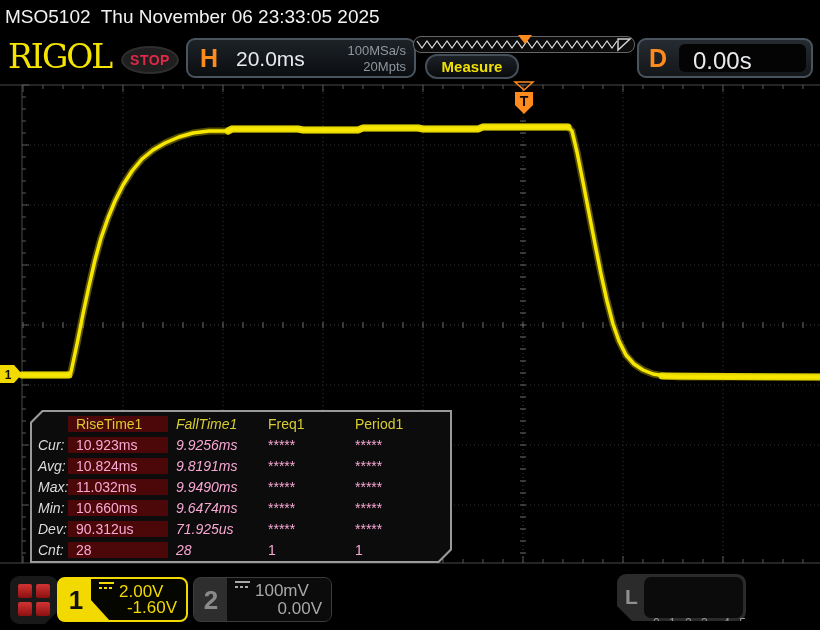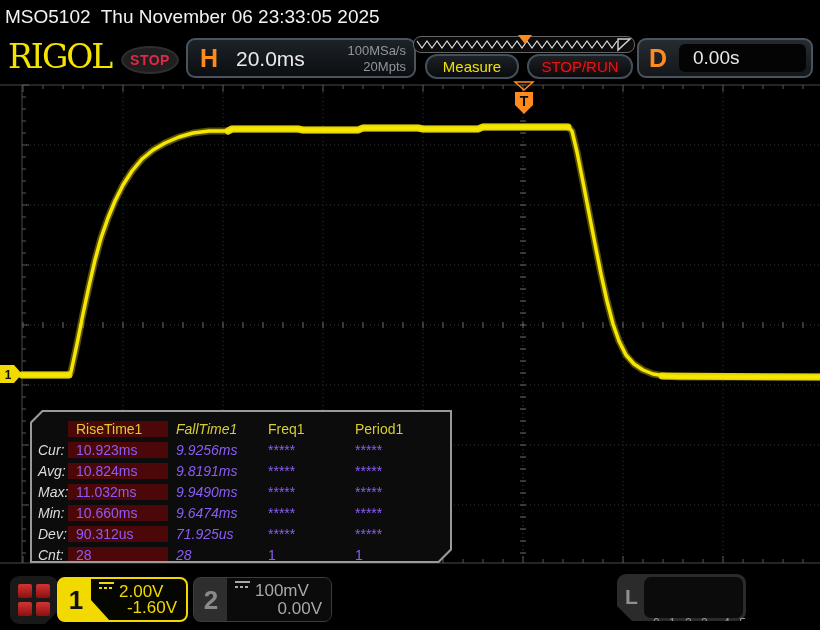--- a/index.html
+++ b/index.html
@@ -22,42 +22,42 @@
     border-radius:9px; background:linear-gradient(#1d2227,#0b0e11); }
   #hbox .hletter { left:12px; top:4px; color:#ff8a1e; font-size:25px; font-weight:bold; }
   #hbox .tbase { left:48px; top:7px; color:#e8eaec; font-size:21px; }
   #hbox .srate { right:8px; top:3px; color:#8f969c; font-size:13px; text-align:right; line-height:16px; }
   #membar { left:413px; top:36px; width:222px; height:17px; background:#0c0c0c;
     border:1px solid #666; border-radius:8px; }
   #membar svg { position:absolute; left:0; top:0; }
   #trig-pos-tri { left:104px; top:-2px; width:0; height:0; border-left:7px solid transparent;
     border-right:7px solid transparent; border-top:9px solid #ff8a1e; }
   .hdr-btn { top:54px; height:25px; border:2px solid #444e58; border-radius:12px;
-    background:linear-gradient(#1c2126,#090b0d); font-weight:normal; font-size:15px;
+    background:linear-gradient(#1c2126,#090b0d); font-weight:bold; font-size:15px;
     text-align:center; line-height:21px; }
   #btn-measure { left:425px; width:94px; color:#f0e000; }
   #btn-stoprun { left:527px; width:106px; color:#e81515; text-shadow:0 0 4px #700; }
   #dbox { left:637px; top:38px; width:176px; height:40px; border:2px solid #4a545e;
     border-radius:9px; background:linear-gradient(#262b31,#14171a); }
   #dbox .dletter { left:10px; top:4px; color:#ff8a1e; font-size:25px; font-weight:bold; }
   #dbox .dval { left:40px; top:4px; right:5px; bottom:4px; background:#040404;
-    border-radius:6px; color:#e8eaec; font-size:19px; padding:3px 0 0 14px; }
+    border-radius:6px; color:#e8eaec; font-size:24px; padding:3px 0 0 14px; }
 
   
   #scope-svg { left:0; top:0; }
 
   
   #meas-wrap { left:30px; top:410px; width:422px; height:153px; background:#9a9a9a;
     clip-path:polygon(12px 0, 100% 0, 100% calc(100% - 13px), calc(100% - 13px) 100%, 0 100%, 0 12px); }
   #meas-inner { position:absolute; inset:2px; background:rgba(4,4,4,0.95);
     clip-path:polygon(11px 0, 100% 0, 100% calc(100% - 12px), calc(100% - 12px) 100%, 0 100%, 0 11px);
     padding:4px 0 0 4px; }
-  .m-row { display:flex; height:21px; align-items:flex-end; font-size:14px; }
+  .m-row { display:flex; height:21px; align-items:flex-start; font-size:14px; }
   .m-row .lab { width:32px; color:#dcdcdc; padding-left:2px;font-style:italic; }
-  .m-cell { padding-left:8px; color:#8b5cf6; }
+  .m-cell { padding-left:8px; color:#f9a8d4; }
   .m-c0 { width:100px; } .m-c1 { width:92px;font-style:italic; } .m-c2 { width:87px; } .m-c3 { width:87px; }
   .m-head { color:#d8cc30 !important; }
   .m-sel { background:#4c0808; }
 
   
   #grid-icon { left:10px; top:576px; width:48px; height:48px; background:#191919;
     border-radius:9px; clip-path:polygon(0 0,100% 0,100% calc(100% - 13px),calc(100% - 13px) 100%,0 100%);
     display:grid; grid-template-columns:14px 14px; grid-template-rows:14px 14px;
     gap:4px; padding:8px; }
   .redsq { background:linear-gradient(#d23434,#8c1010); border-radius:2px; }
@@ -345,21 +345,20 @@
 
   <div id="membar" class="abs">
     <svg width="220" height="15">
         <polyline id="zigzag" points="3,4 8,11 13,4 18,11 23,4 28,11 33,4 38,11 43,4 48,11 53,4 58,11 63,4 68,11 73,4 78,11 83,4 88,11 93,4 98,11 103,4 108,11 113,4 118,11 123,4 128,11 133,4 138,11 143,4 148,11 153,4 158,11 163,4 168,11 173,4 178,11 183,4 188,11 193,4 198,11 203,4" fill="none" stroke="#e0e0e0" stroke-width="1.2"></polyline>
         <polygon points="204,2 216,2 204,13" fill="#0c0c0c" stroke="#cfcfcf" stroke-width="1.5"></polygon>
       </svg>
     <div id="trig-pos-tri" class="abs"></div>
   </div>
 
   <div id="btn-measure" class="abs hdr-btn">Measure</div>
-  <div id="btn-stoprun" class="abs hdr-btn">STOP/RUN</div>
 
   <div id="dbox" class="abs">
     <span class="abs dletter">D</span>
     <span class="abs dval">0.00s</span>
   </div>
 
   <div id="meas-wrap" class="abs">
     <div id="meas-inner">
         <div class="m-row">
           <span class="lab"></span>

